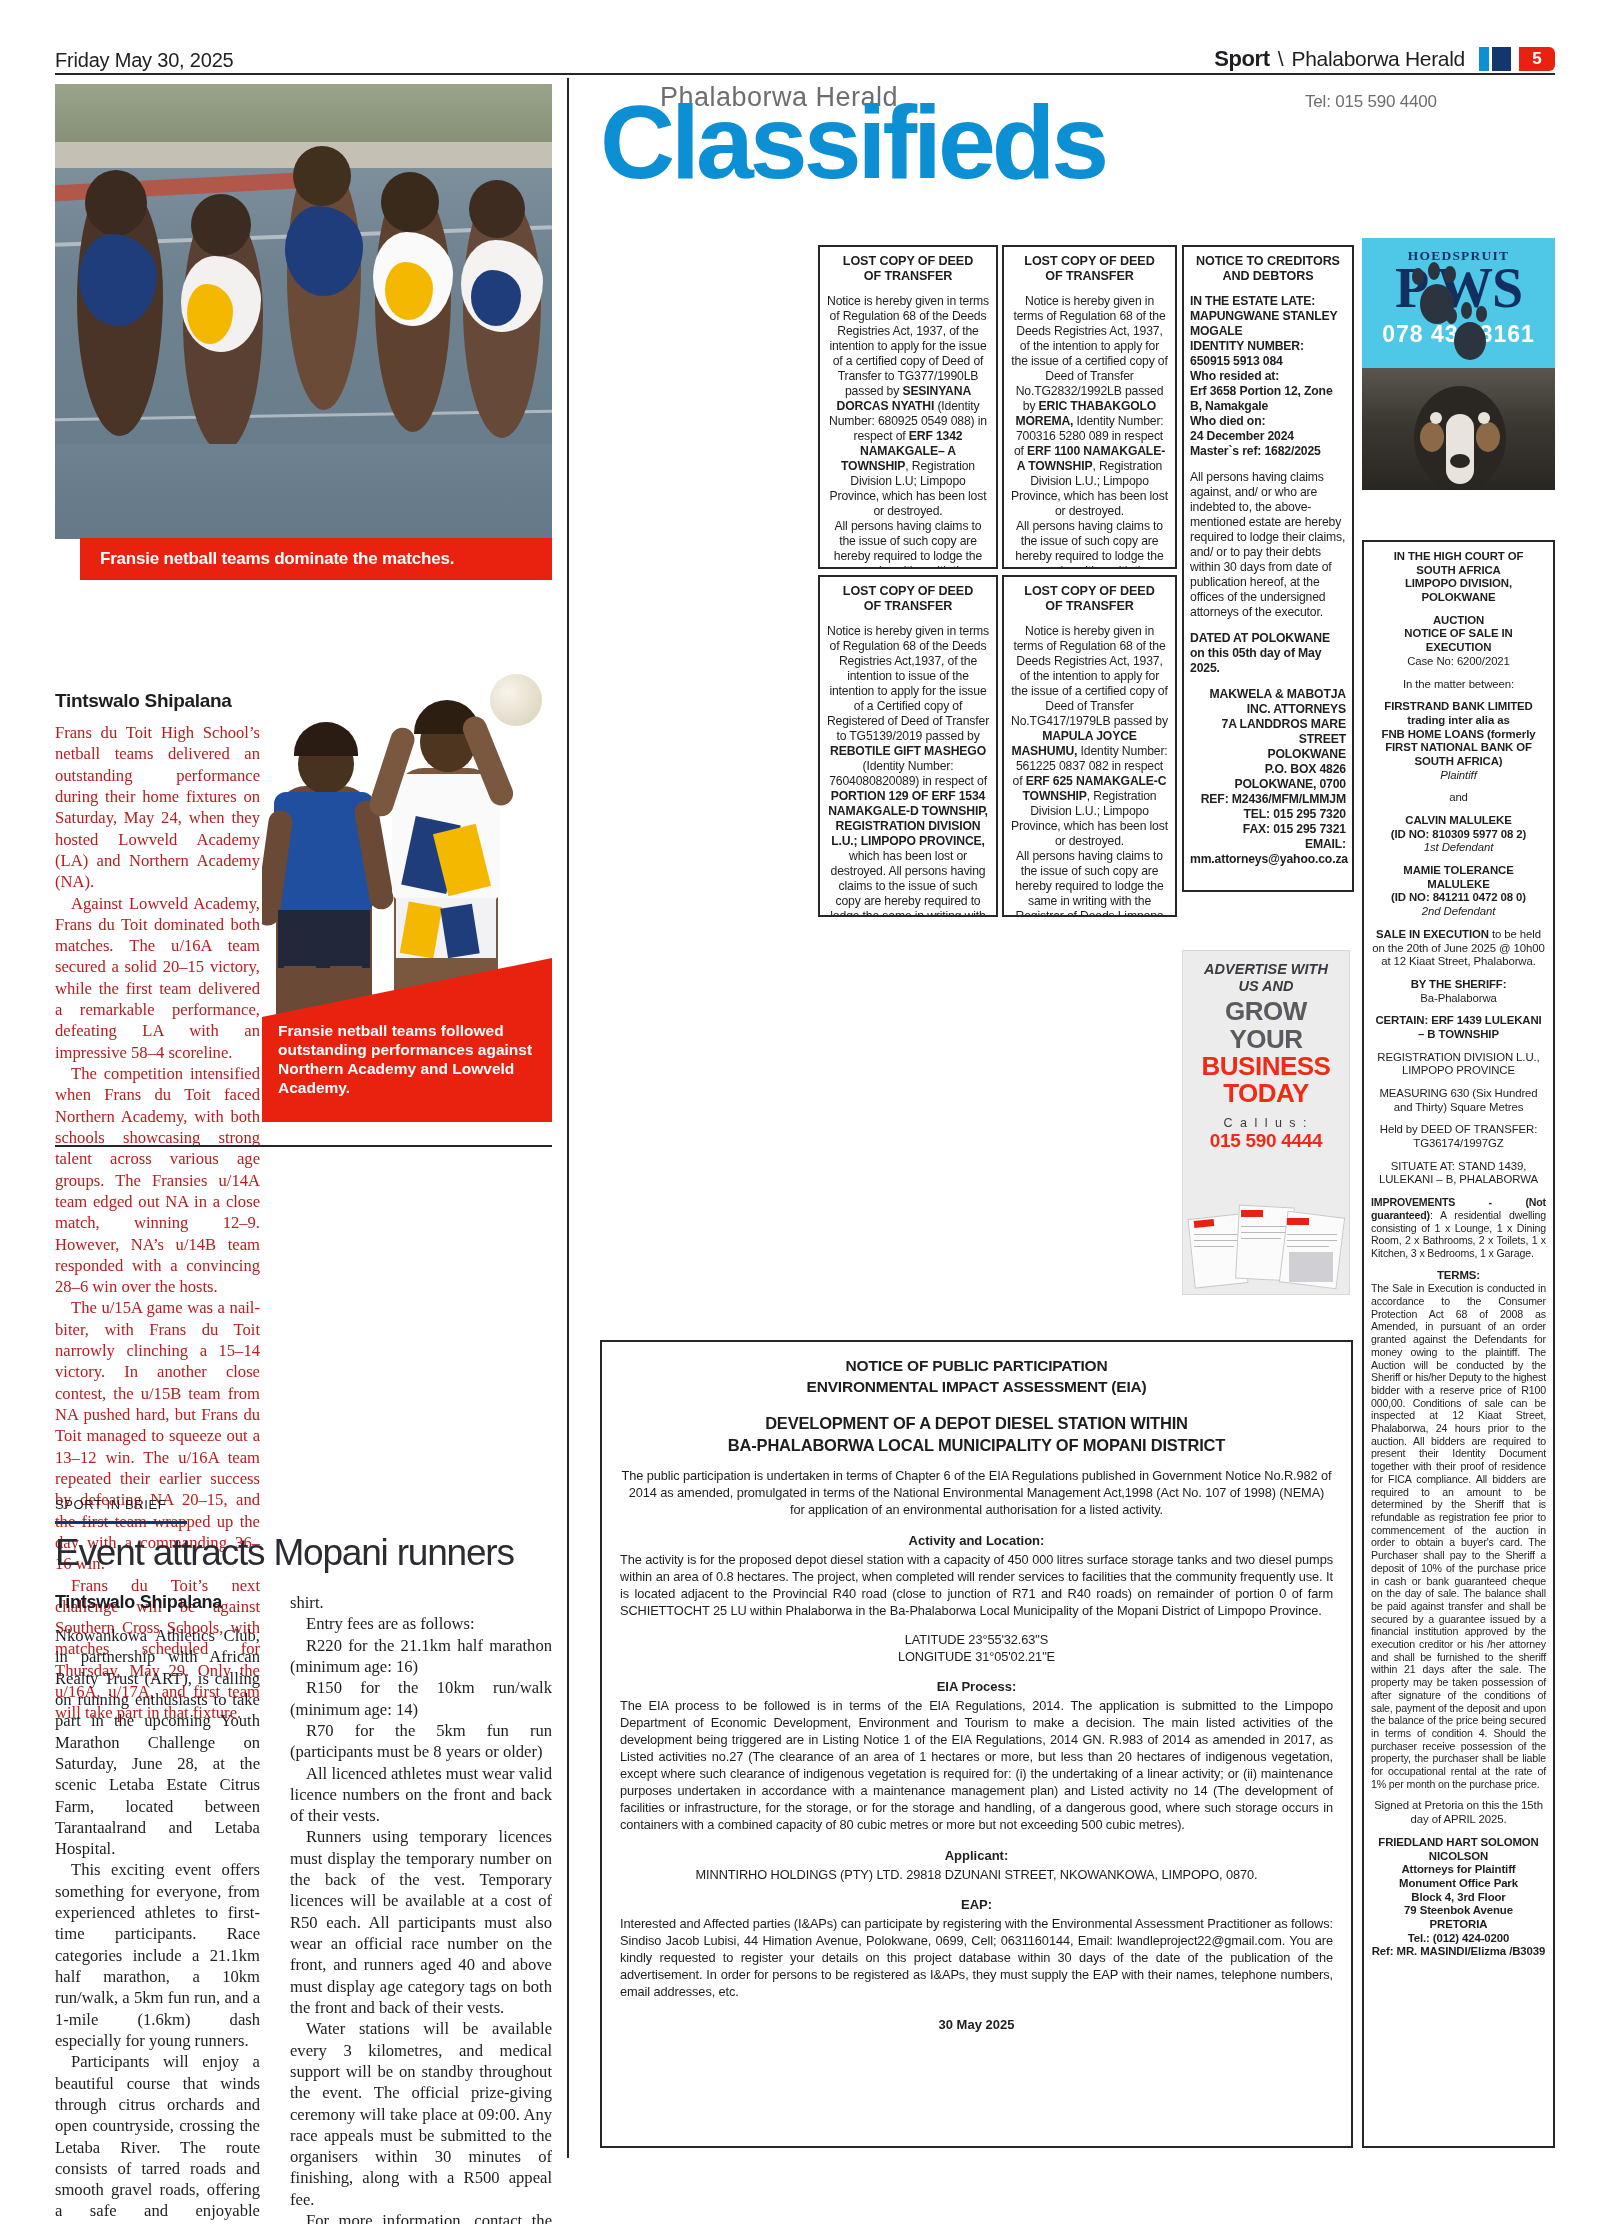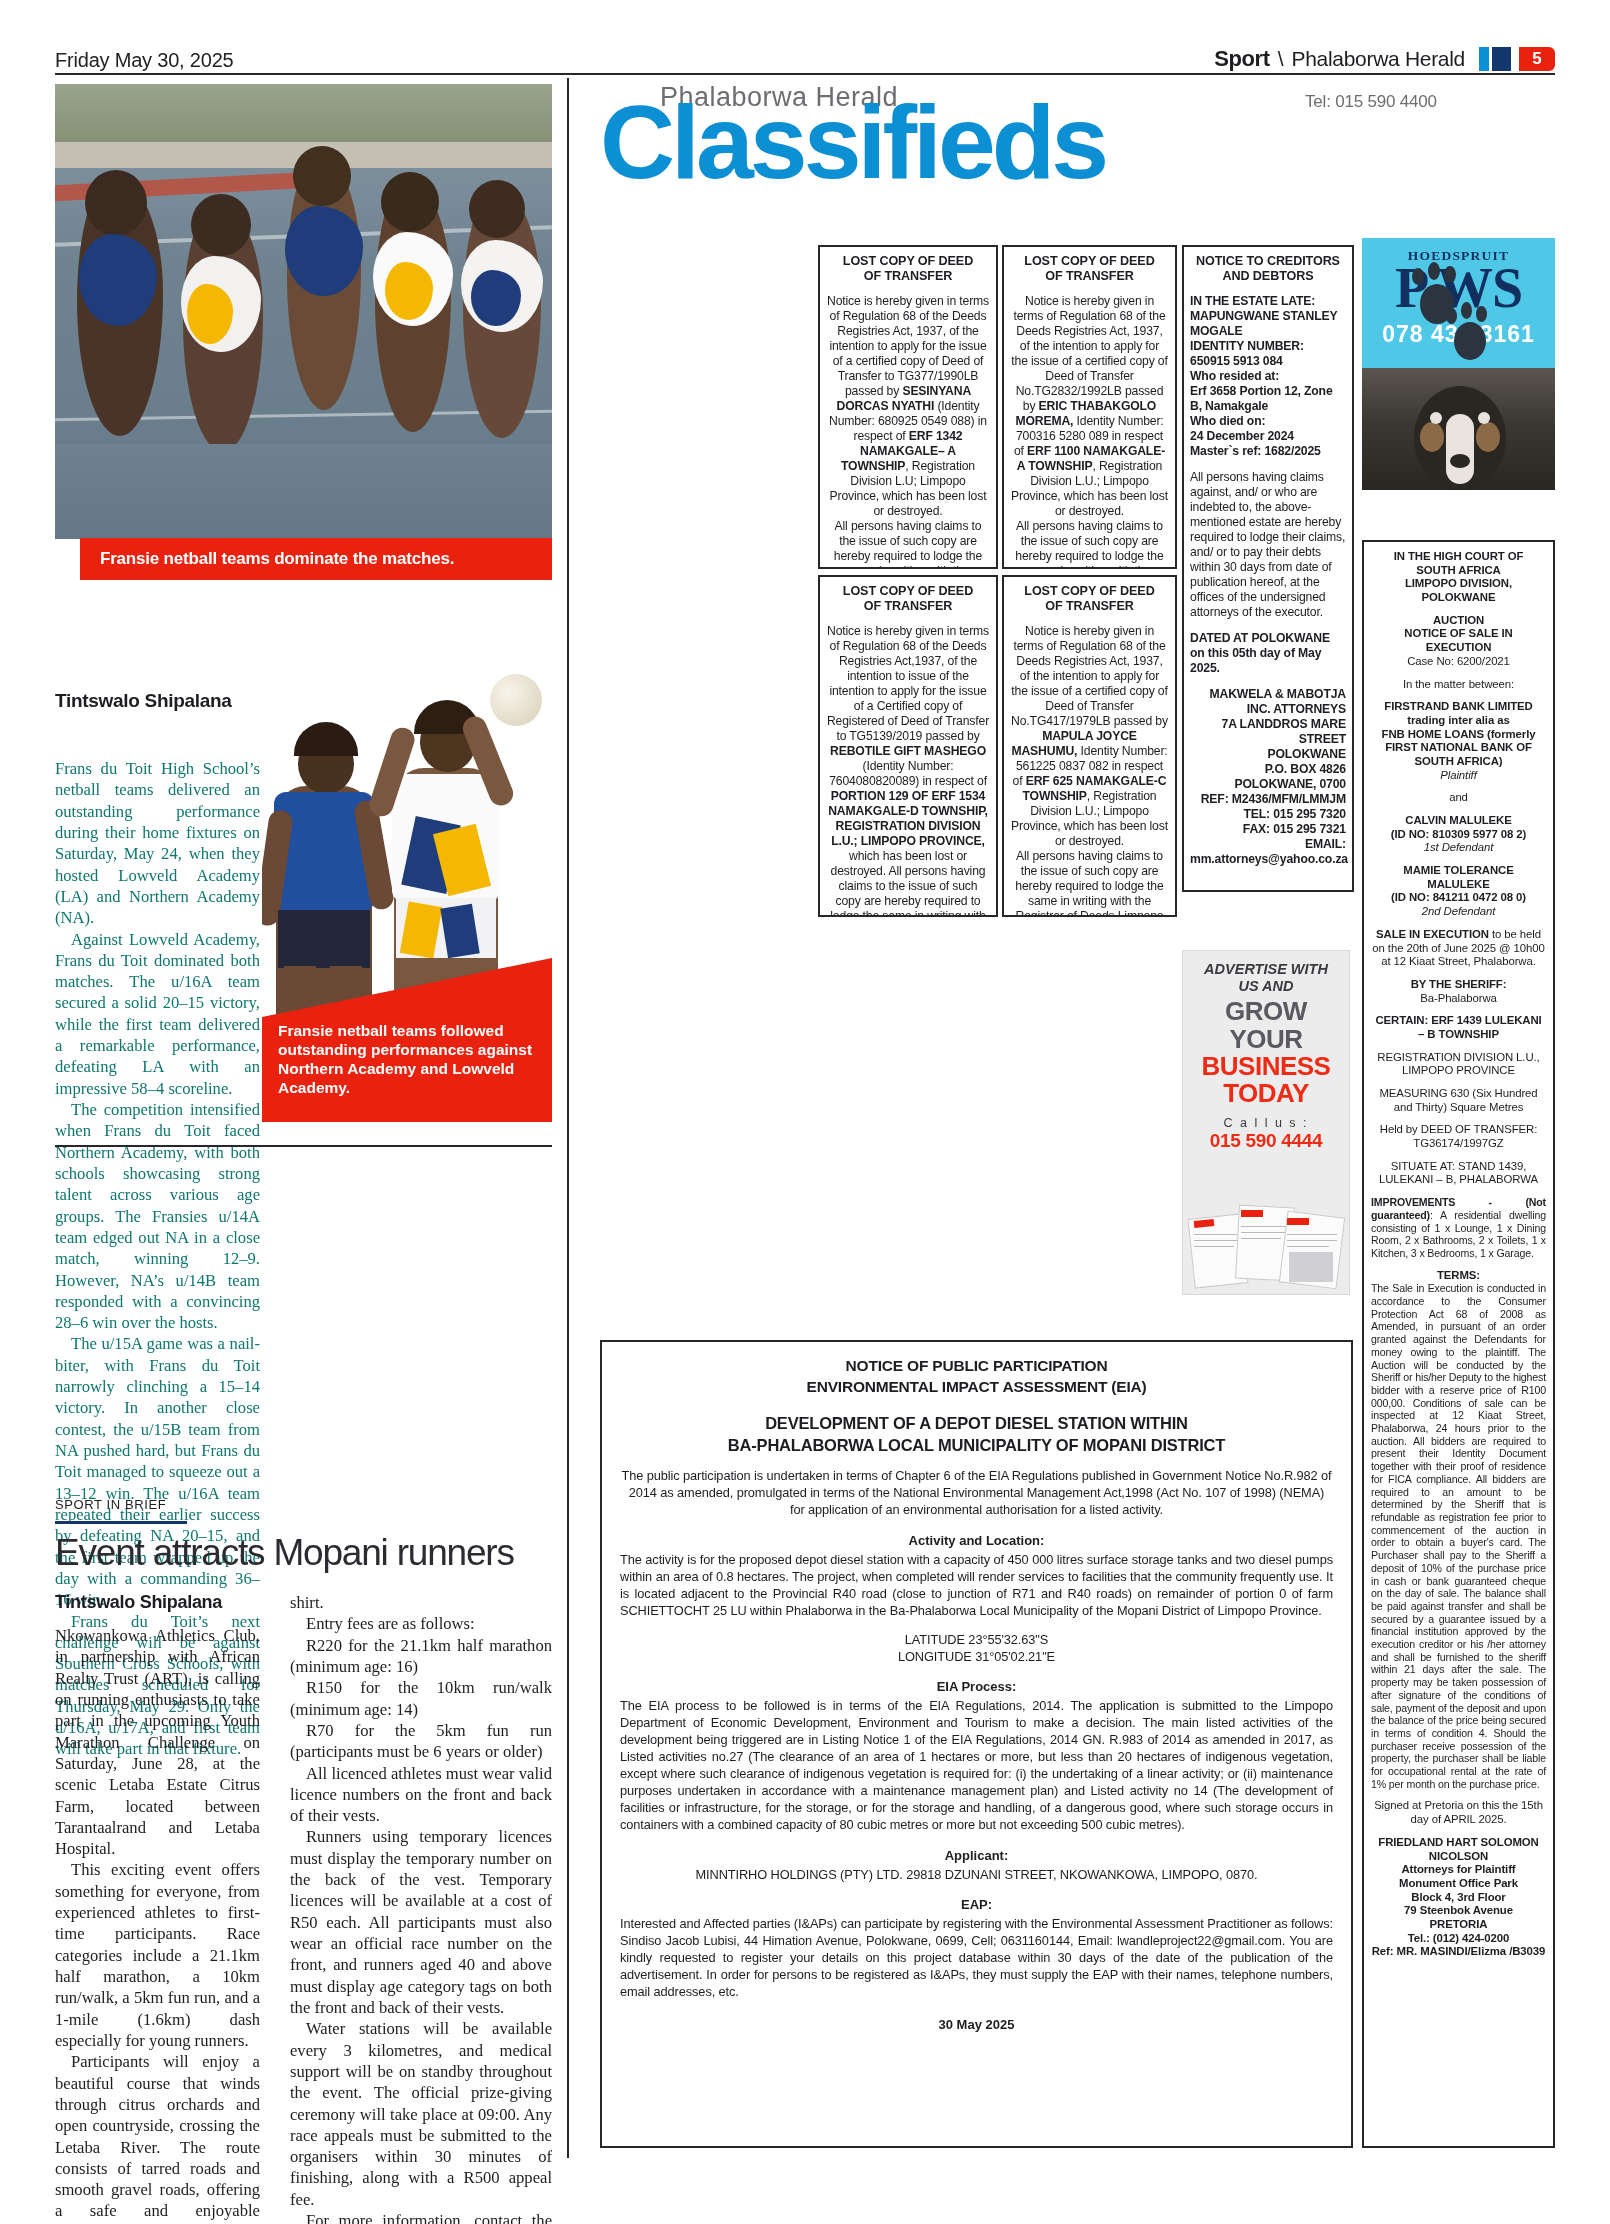--- a/index.html
+++ b/index.html
@@ -55,21 +55,21 @@
     font-size: 68px; font-weight: 400; letter-spacing: -2.5px; line-height: 1.0;
     color: #2b2b31;
   }
   .byline1 {
     position: absolute; left: 55px; top: 690px; font-size: 19px; font-weight: bold;
     letter-spacing: -0.3px;
   }
   .body-col {
     position: absolute; left: 55px; top: 722px; width: 205px;
     font-family: "Liberation Serif", serif; font-size: 16.6px; line-height: 1.285;
-    text-align: justify; color: #0f766e; margin-top: 36px;
+    text-align: justify; color: #b91c1c;
   }
   .body-col p { text-indent: 16px; }
   .body-col p.first { text-indent: 0; }
 
   .photo-inset {
     position: absolute; left: 262px; top: 660px; width: 290px; height: 462px;
     overflow: hidden; background: #ffffff;
   }
   .red-wedge {
     position: absolute; left: 262px; top: 958px; width: 290px; height: 164px;
@@ -300,21 +300,21 @@
     <p class="first">Nkowankowa Athletics Club, in partnership with African Realty Trust (ART), is calling on running enthusiasts to take part in the upcoming Youth Marathon Challenge on Saturday, June 28, at the scenic Letaba Estate Citrus Farm, located between Tarantaalrand and Letaba Hospital.</p>
     <p>This exciting event offers something for everyone, from experienced athletes to first-time participants. Race categories include a 21.1km half marathon, a 10km run/walk, a 5km fun run, and a 1-mile (1.6km) dash especially for young runners.</p>
     <p>Participants will enjoy a beautiful course that winds through citrus orchards and open countryside, crossing the Letaba River. The route consists of tarred roads and smooth gravel roads, offering a safe and enjoyable experience for all. The terrain is mostly flat, with a few gentle hills and slopes, making it ideal for both seasoned runners and beginners.</p>
 
   </div>
   <div class="sib-col-b">
     <p class="first">shirt.</p>
     <p>Entry fees are as follows:</p>
     <p>R220 for the 21.1km half marathon (minimum age: 16)</p>
     <p>R150 for the 10km run/walk (minimum age: 14)</p>
-    <p>R70 for the 5km fun run (participants must be 6 years or older)</p>
+    <p>R70 for the 5km fun run (participants must be 8 years or older)</p>
     <p>All licenced athletes must wear valid licence numbers on the front and back of their vests.</p>
     <p>Runners using temporary licences must display the temporary number on the back of the vest. Temporary licences will be available at a cost of R50 each. All participants must also wear an official race number on the front, and runners aged 40 and above must display age category tags on both the front and back of their vests.</p>
     <p>Water stations will be available every 3 kilometres, and medical support will be on standby throughout the event. The official prize-giving ceremony will take place at 09:00. Any race appeals must be submitted to the organisers within 30 minutes of finishing, along with a R500 appeal fee.</p>
     <p>For more information, contact the race organisers at 015 304 4000 or 082 736 1361.</p>
   </div>
 
   <div class="cl-head">
     <div class="cl-sub">Phalaborwa Herald</div>
     <div class="cl-tel">Tel: 015 590 4400</div>
     <div class="cl-word">Classifieds</div>

